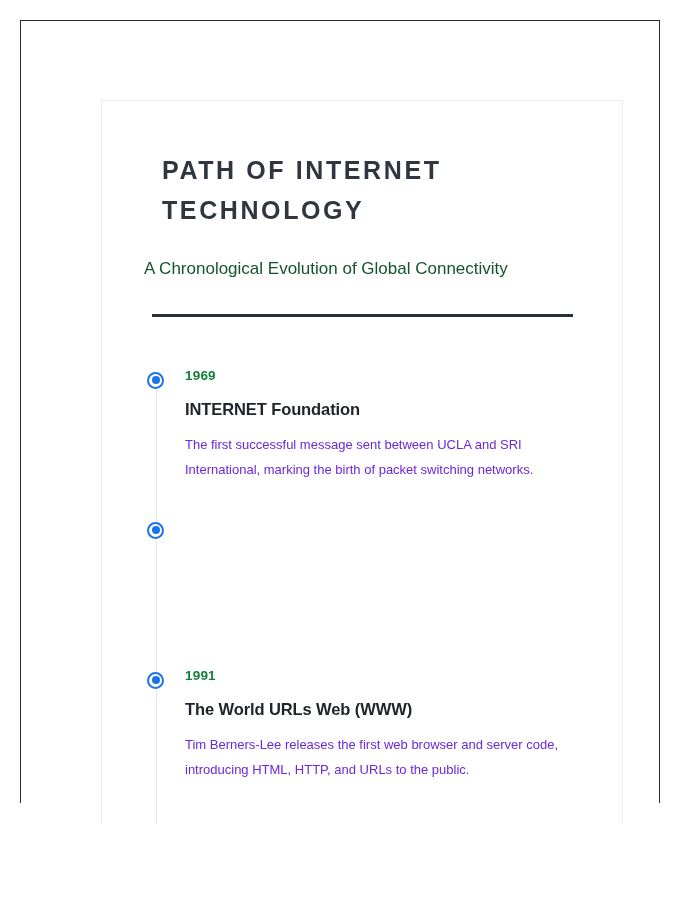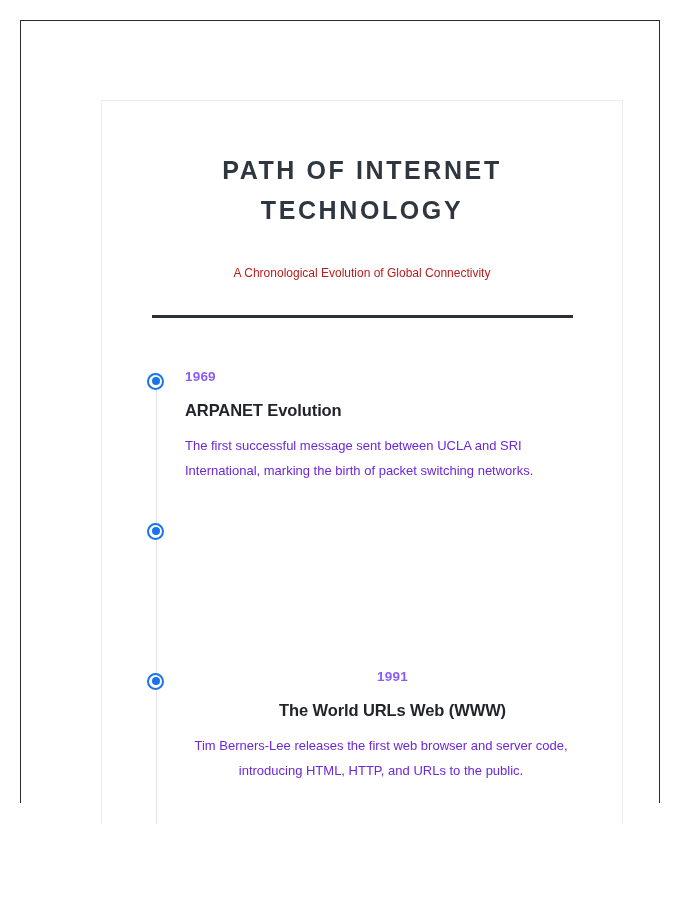--- a/index.html
+++ b/index.html
@@ -46,36 +46,36 @@
   .card-inner {
     position: absolute;
     left: 0;
     top: 0;
     width: 520px;
   }
 
   
   .doc-header {
     padding: 50px 42px 0 42px;
-    text-align: center;
+    text-align: left;
   }
   .doc-title {
     font-size: 25px;
     font-weight: bold;
     letter-spacing: 2.6px;
     color: #2f3640;
     line-height: 1.58;
     margin: 0;
     padding: 0 18px;
   }
   .doc-subtitle {
-    font-size: 12px;
+    font-size: 17px;
     font-weight: normal;
-    color: #b91c1c;
-    margin: 8px;
+    color: #14532d;
+    margin: 0;
     padding-top: 27px;
     line-height: 1.4;
   }
 
   .title-divider {
     width: 421px;
     height: 3px;
     background: #2b2f36;
     margin: 33px auto 0 auto;
   }
@@ -96,21 +96,20 @@
   }
   .timeline-entry {
     position: relative;
     min-height: 120px;
     padding-left: 83px;
     padding-right: 22px;
     margin-bottom: 30px;
   }
   .timeline-entry:last-child {
     margin-bottom: 16px;
-    text-align: center;
   }
   .entry-marker {
     position: absolute;
     left: 45px;
     top: 8px;
     width: 17px;
     height: 17px;
     border-radius: 50%;
     background: #ffffff;
     border: 2px solid #1a73e8;
@@ -124,21 +123,21 @@
     width: 8px;
     height: 8px;
     margin-left: -4px;
     margin-top: -4px;
     border-radius: 50%;
     background: #1a73e8;
   }
   .entry-year {
     font-size: 13.5px;
     font-weight: bold;
-    color: #8b5cf6;
+    color: #15803d;
     letter-spacing: 0.2px;
     line-height: 1;
     padding-top: 5px;
   }
   .entry-heading {
     font-size: 16.5px;
     font-weight: bold;
     color: #21252b;
     line-height: 1.3;
     margin-top: 17px;
@@ -165,21 +164,21 @@
         <p class="doc-subtitle">A Chronological Evolution of Global Connectivity</p>
         <div class="title-divider"></div>
       </div>
 
       <div class="timeline">
         <div class="timeline-axis"></div>
 
         <div class="timeline-entry">
           <span class="entry-marker"></span>
           <div class="entry-year">1969</div>
-          <div class="entry-heading">ARPANET Evolution</div>
+          <div class="entry-heading">INTERNET Foundation</div>
           <div class="entry-desc">The first successful message sent between UCLA and SRI International, marking the birth of packet switching networks.</div>
         </div>
 
         <div class="timeline-entry">
           <span class="entry-marker"></span>
         </div>
 
         <div class="timeline-entry">
           <span class="entry-marker"></span>
           <div class="entry-year">1991</div>

